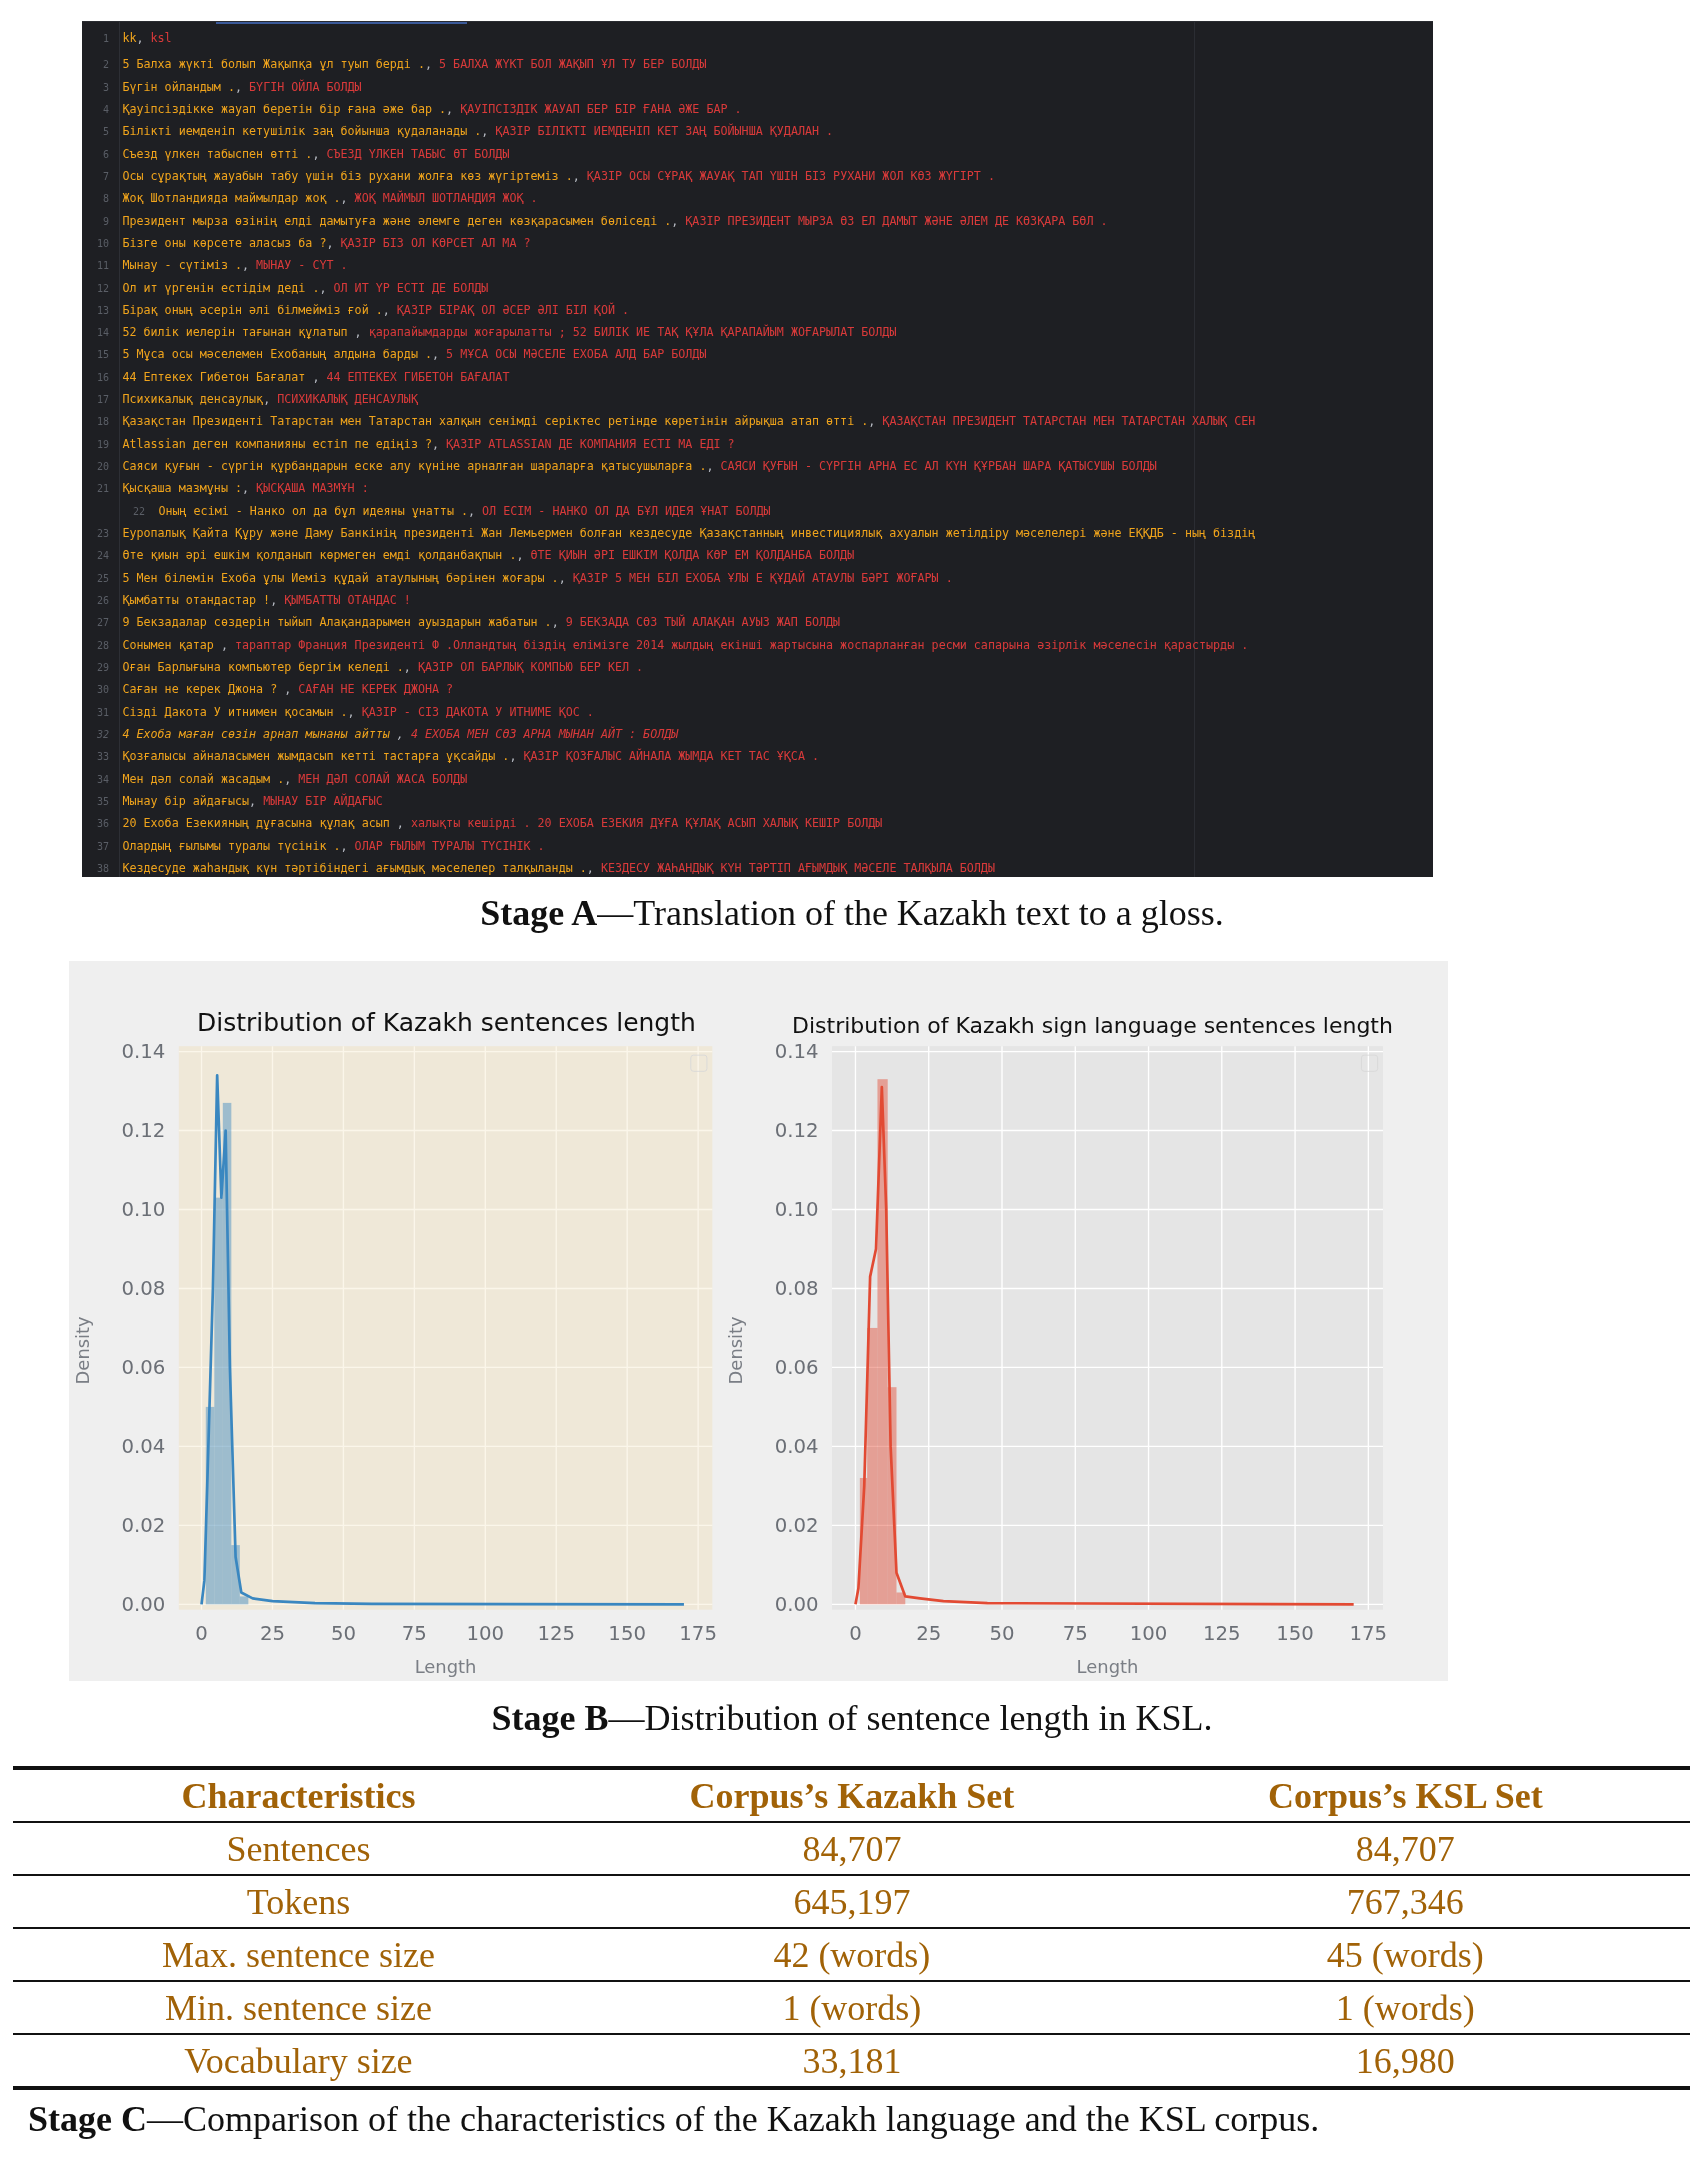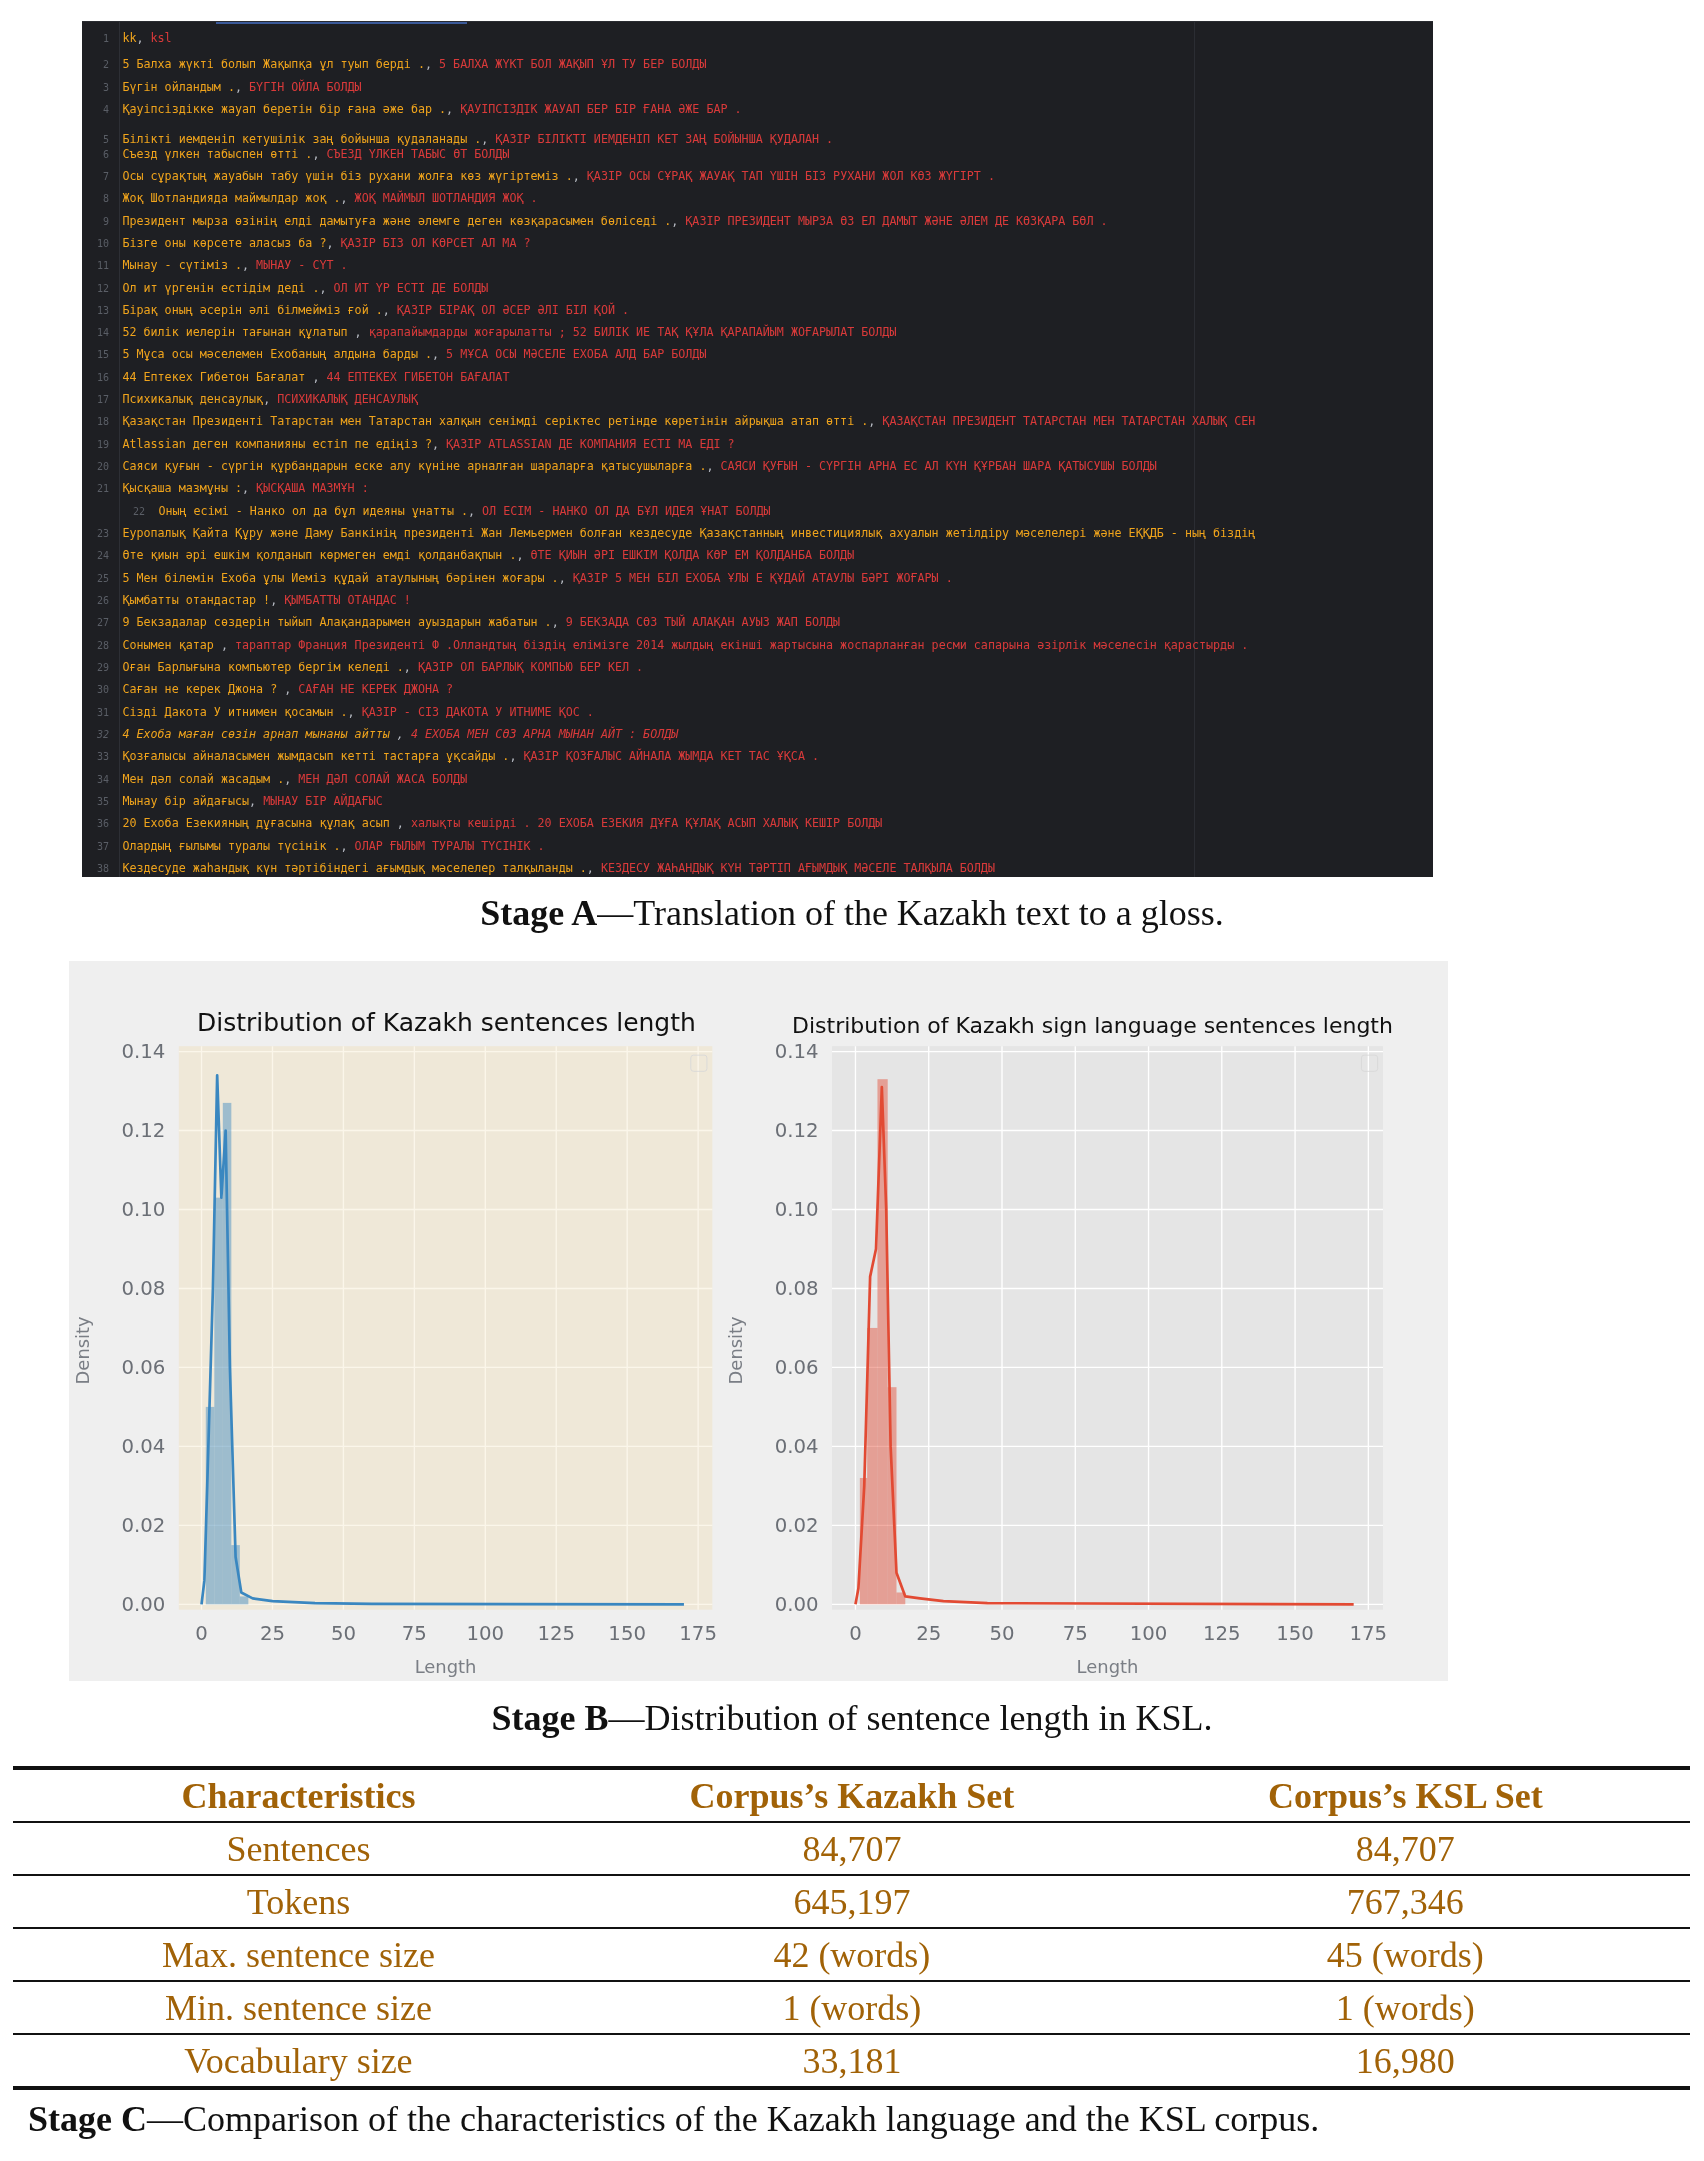--- a/index.html
+++ b/index.html
@@ -41,21 +41,21 @@
 
 <div class="code-panel">
   <div class="tab-indicator"></div>
   <div class="gutter-line"></div>
   <div class="ruler-line"></div>
   <div id="code-lines">
       <div class="code-line" style="top: 5px;"><span class="ln">1</span><span class="kk">kk</span><span class="sep">, </span><span class="ksl">ksl</span></div>
       <div class="code-line" style="top: 31px;"><span class="ln">2</span><span class="kk">5 Балха жүкті болып  Жақыпқа ұл туып берді .</span><span class="sep">, </span><span class="ksl">5 БАЛХА ЖҮКТ БОЛ  ЖАҚЫП ҰЛ ТУ БЕР БОЛДЫ</span></div>
       <div class="code-line" style="top: 54px;"><span class="ln">3</span><span class="kk">Бүгін ойландым .</span><span class="sep">, </span><span class="ksl">БҮГІН ОЙЛА  БОЛДЫ</span></div>
       <div class="code-line" style="top: 76px;"><span class="ln">4</span><span class="kk">Қауіпсіздікке жауап беретін бір ғана әже бар .</span><span class="sep">, </span><span class="ksl">ҚАУІПСІЗДІК ЖАУАП БЕР БІР ҒАНА ӘЖЕ БАР .</span></div>
-      <div class="code-line" style="top: 98px; margin-top: 8px;"><span class="ln">5</span><span class="kk">Білікті иемденіп кетушілік заң бойынша қудаланады .</span><span class="sep">, </span><span class="ksl">ҚАЗІР БІЛІКТІ ИЕМДЕНІП КЕТ ЗАҢ БОЙЫНША ҚУДАЛАН .</span></div>
+      <div class="code-line" style="top: 98px;"><span class="ln">5</span><span class="kk">Білікті иемденіп кетушілік заң бойынша қудаланады .</span><span class="sep">, </span><span class="ksl">ҚАЗІР БІЛІКТІ ИЕМДЕНІП КЕТ ЗАҢ БОЙЫНША ҚУДАЛАН .</span></div>
       <div class="code-line" style="top: 121px;"><span class="ln">6</span><span class="kk">Съезд үлкен табыспен өтті .</span><span class="sep">, </span><span class="ksl">СЪЕЗД ҮЛКЕН ТАБЫС ӨТ  БОЛДЫ</span></div>
       <div class="code-line" style="top: 143px;"><span class="ln">7</span><span class="kk">Осы сұрақтың жауабын табу үшін біз рухани жолға көз жүгіртеміз .</span><span class="sep">, </span><span class="ksl">ҚАЗІР ОСЫ СҰРАҚ ЖАУАҚ ТАП ҮШІН БІЗ РУХАНИ ЖОЛ КӨЗ ЖҮГІРТ .</span></div>
       <div class="code-line" style="top: 165px;"><span class="ln">8</span><span class="kk">Жоқ  Шотландияда маймылдар жоқ .</span><span class="sep">, </span><span class="ksl">ЖОҚ  МАЙМЫЛ ШОТЛАНДИЯ ЖОҚ .</span></div>
       <div class="code-line" style="top: 188px;"><span class="ln">9</span><span class="kk">Президент мырза өзінің елді дамытуға және әлемге деген көзқарасымен бөліседі .</span><span class="sep">, </span><span class="ksl">ҚАЗІР ПРЕЗИДЕНТ МЫРЗА ӨЗ ЕЛ ДАМЫТ ЖӘНЕ ӘЛЕМ ДЕ КӨЗҚАРА БӨЛ .</span></div>
       <div class="code-line" style="top: 210px;"><span class="ln">10</span><span class="kk">Бізге оны көрсете аласыз ба ?</span><span class="sep">, </span><span class="ksl">ҚАЗІР БІЗ ОЛ КӨРСЕТ АЛ МА ?</span></div>
       <div class="code-line" style="top: 232px;"><span class="ln">11</span><span class="kk">Мынау  -  сүтіміз .</span><span class="sep">, </span><span class="ksl">МЫНАУ - СҮТ .</span></div>
       <div class="code-line" style="top: 255px;"><span class="ln">12</span><span class="kk">Ол ит үргенін естідім деді .</span><span class="sep">, </span><span class="ksl">ОЛ ИТ ҮР ЕСТІ ДЕ БОЛДЫ</span></div>
       <div class="code-line" style="top: 277px;"><span class="ln">13</span><span class="kk">Бірақ оның әсерін әлі білмейміз ғой .</span><span class="sep">, </span><span class="ksl">ҚАЗІР БІРАҚ ОЛ ӘСЕР ӘЛІ БІЛ ҚОЙ .</span></div>
       <div class="code-line" style="top: 299px;"><span class="ln">14</span><span class="kk">52 билік иелерін тағынан құлатып </span><span class="sep">, </span><span class="ksl">қарапайымдарды жоғарылатты  ; 52 БИЛІК ИЕ ТАҚ ҚҰЛА  ҚАРАПАЙЫМ ЖОҒАРЫЛАТ БОЛДЫ</span></div>
       <div class="code-line" style="top: 321px;"><span class="ln">15</span><span class="kk">5 Мұса осы мәселемен Ехобаның алдына барды .</span><span class="sep">, </span><span class="ksl">5 МҰСА ОСЫ МӘСЕЛЕ ЕХОБА АЛД БАР БОЛДЫ</span></div>

